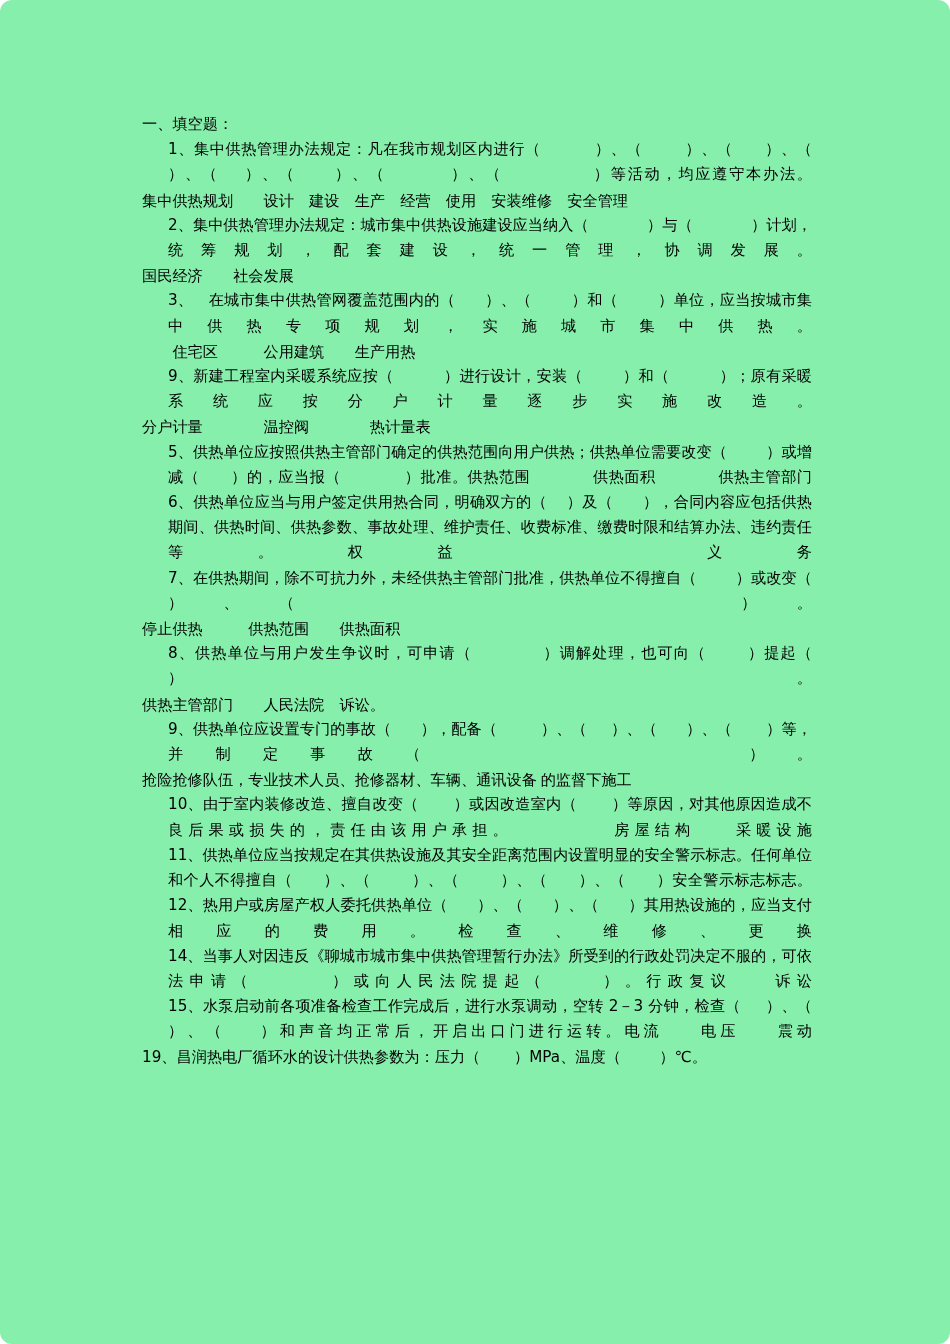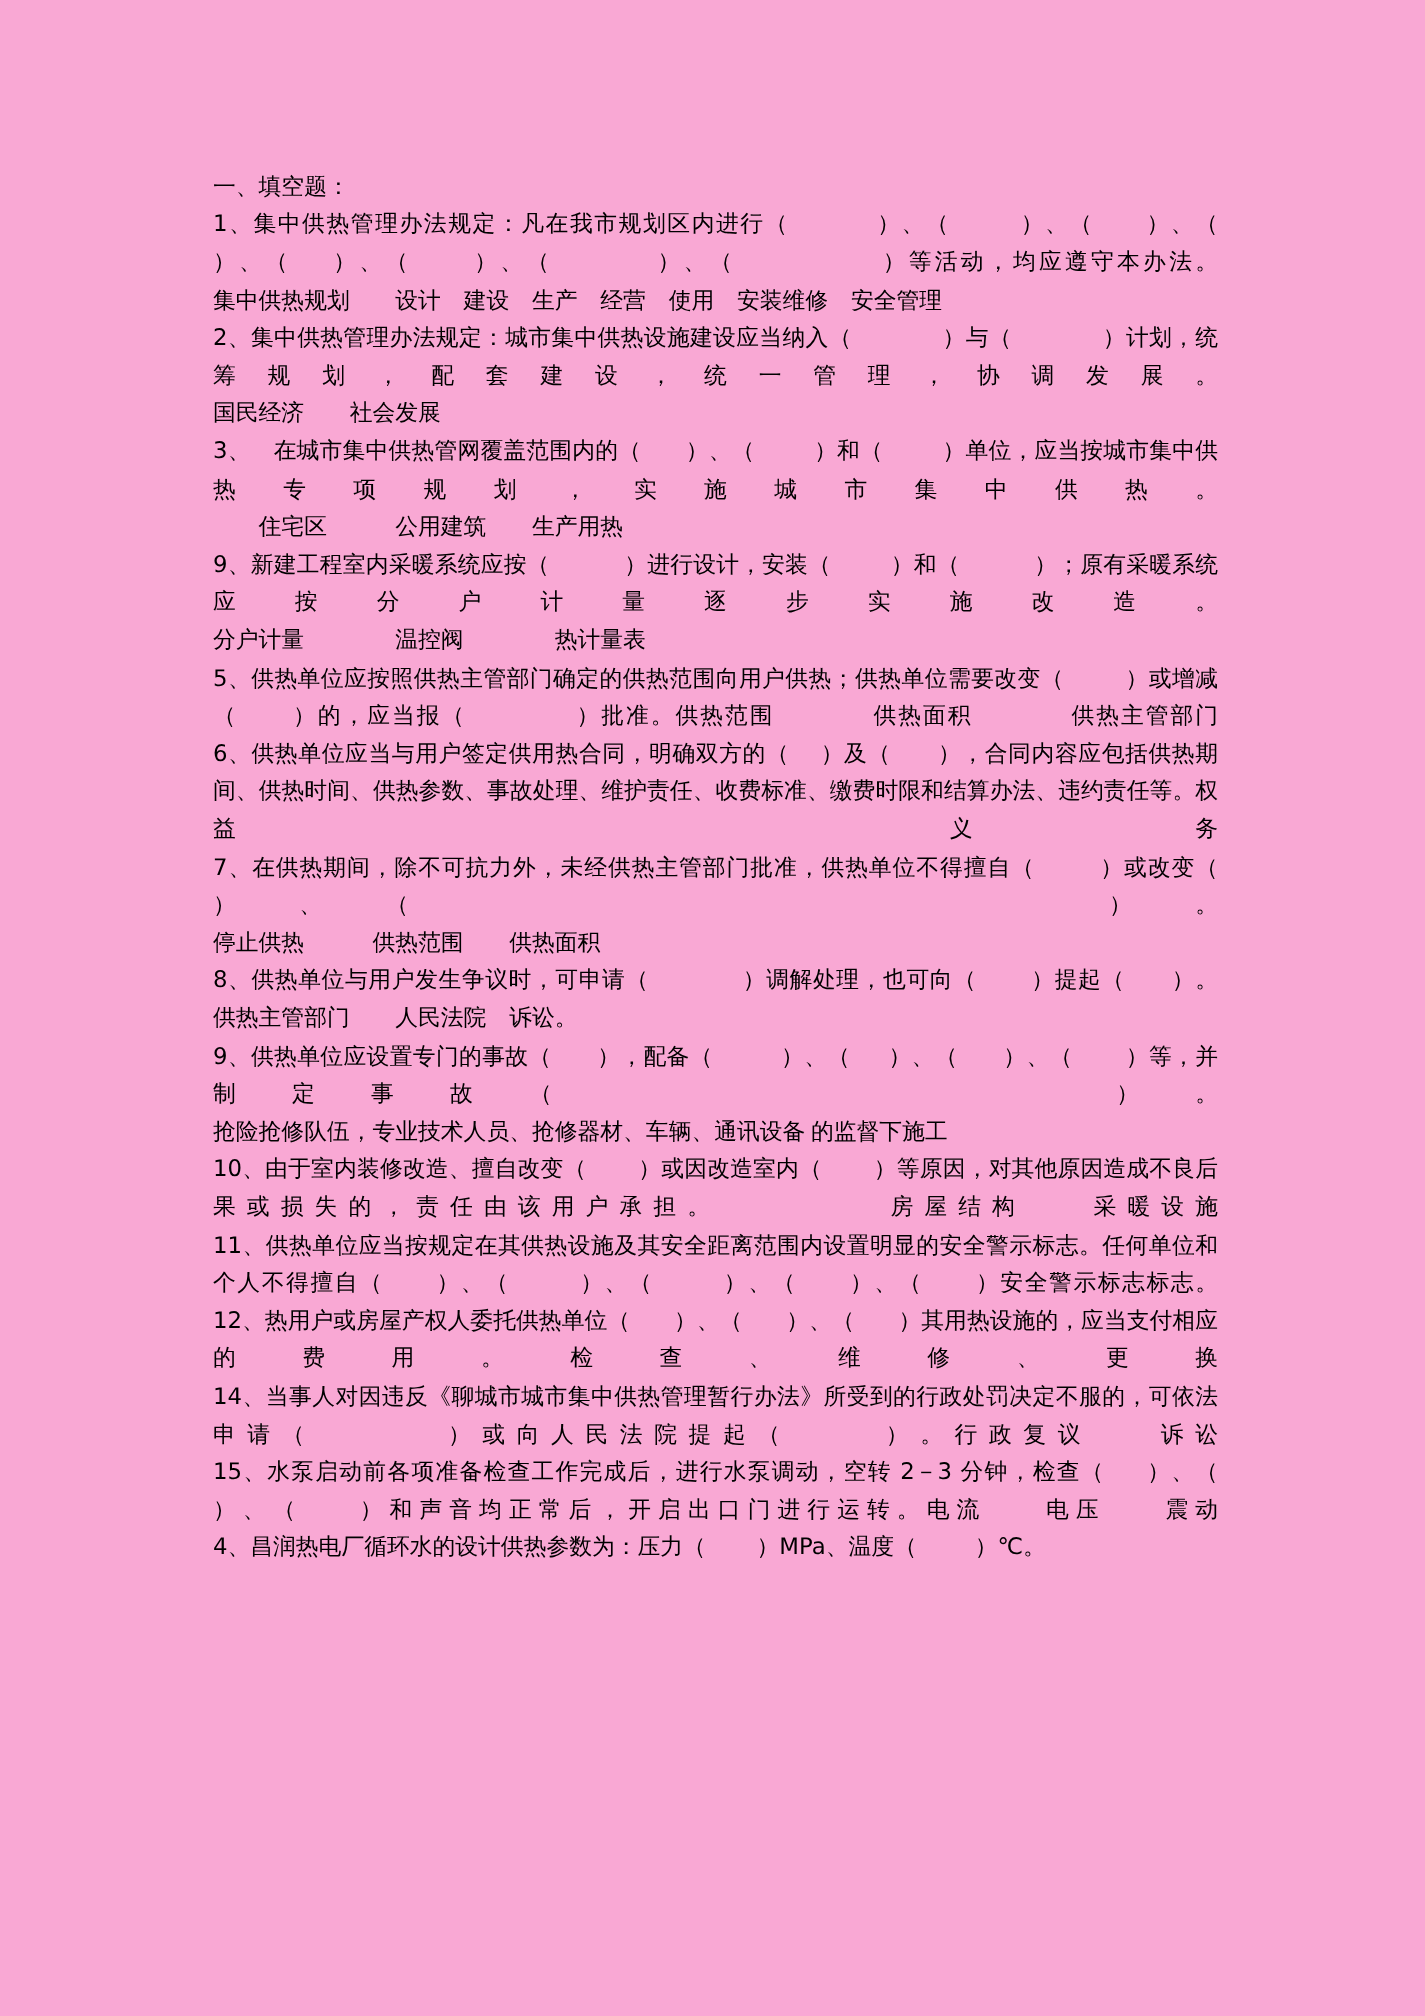--- a/index.html
+++ b/index.html
@@ -7,23 +7,24 @@
     padding: 0;
     background: #ffffff;
   }
   body {
     font-family: "DejaVu Sans", "Liberation Sans", sans-serif;
   }
   .page {
     position: relative;
     width: 950px;
     height: 1344px;
-    background: #f9a8d4;
+    background: #86efac;
     overflow: hidden;
     box-sizing: border-box;
+    border-radius: 12px;
   }
   .doc-body {
     position: absolute;
     left: 142px;
     top: 112px;
     width: 670px;
     font-size: 15.2px;
     line-height: 25.2px;
     color: #000000;
     text-align: justify;
@@ -33,20 +34,21 @@
   .para {
     margin: 0;
     padding: 0;
     text-align: justify;
     text-justify: inter-ideograph;
     word-break: break-all;
     white-space: pre-wrap;
   }
   .para.spread {
     text-align-last: justify;
+    margin-left: 26px;
   }
   .para.loose {
     text-align-last: left;
   }
   
   .ans {
     margin: 0;
     padding: 0;
     white-space: pre-wrap;
     word-break: break-all;
@@ -90,16 +92,16 @@
 
     <p class="para spread">11、供热单位应当按规定在其供热设施及其安全距离范围内设置明显的安全警示标志。任何单位和个人不得擅自（      ）、（        ）、（        ）、（      ）、（      ）安全警示标志标志。</p>
 
     <p class="para spread">12、热用户或房屋产权人委托供热单位（      ）、（      ）、（      ）其用热设施的，应当支付相应的费用。检查、维修、更换</p>
 
 
     <p class="para spread">14、当事人对因违反《聊城市城市集中供热管理暂行办法》所受到的行政处罚决定不服的，可依法申请（       ）或向人民法院提起（     ）。行政复议　　诉讼</p>
 
     <p class="para spread">15、水泵启动前各项准备检查工作完成后，进行水泵调动，空转 2－3 分钟，检查（     ）、（    ）、（    ）和声音均正常后，开启出口门进行运转。电流　　电压　　震动</p>
 
-    <p class="para loose">4、昌润热电厂循环水的设计供热参数为：压力（       ）MPa、温度（        ）℃。</p>
+    <p class="para loose">19、昌润热电厂循环水的设计供热参数为：压力（       ）MPa、温度（        ）℃。</p>
 
   </div>
 </div>
 
 </body></html>

